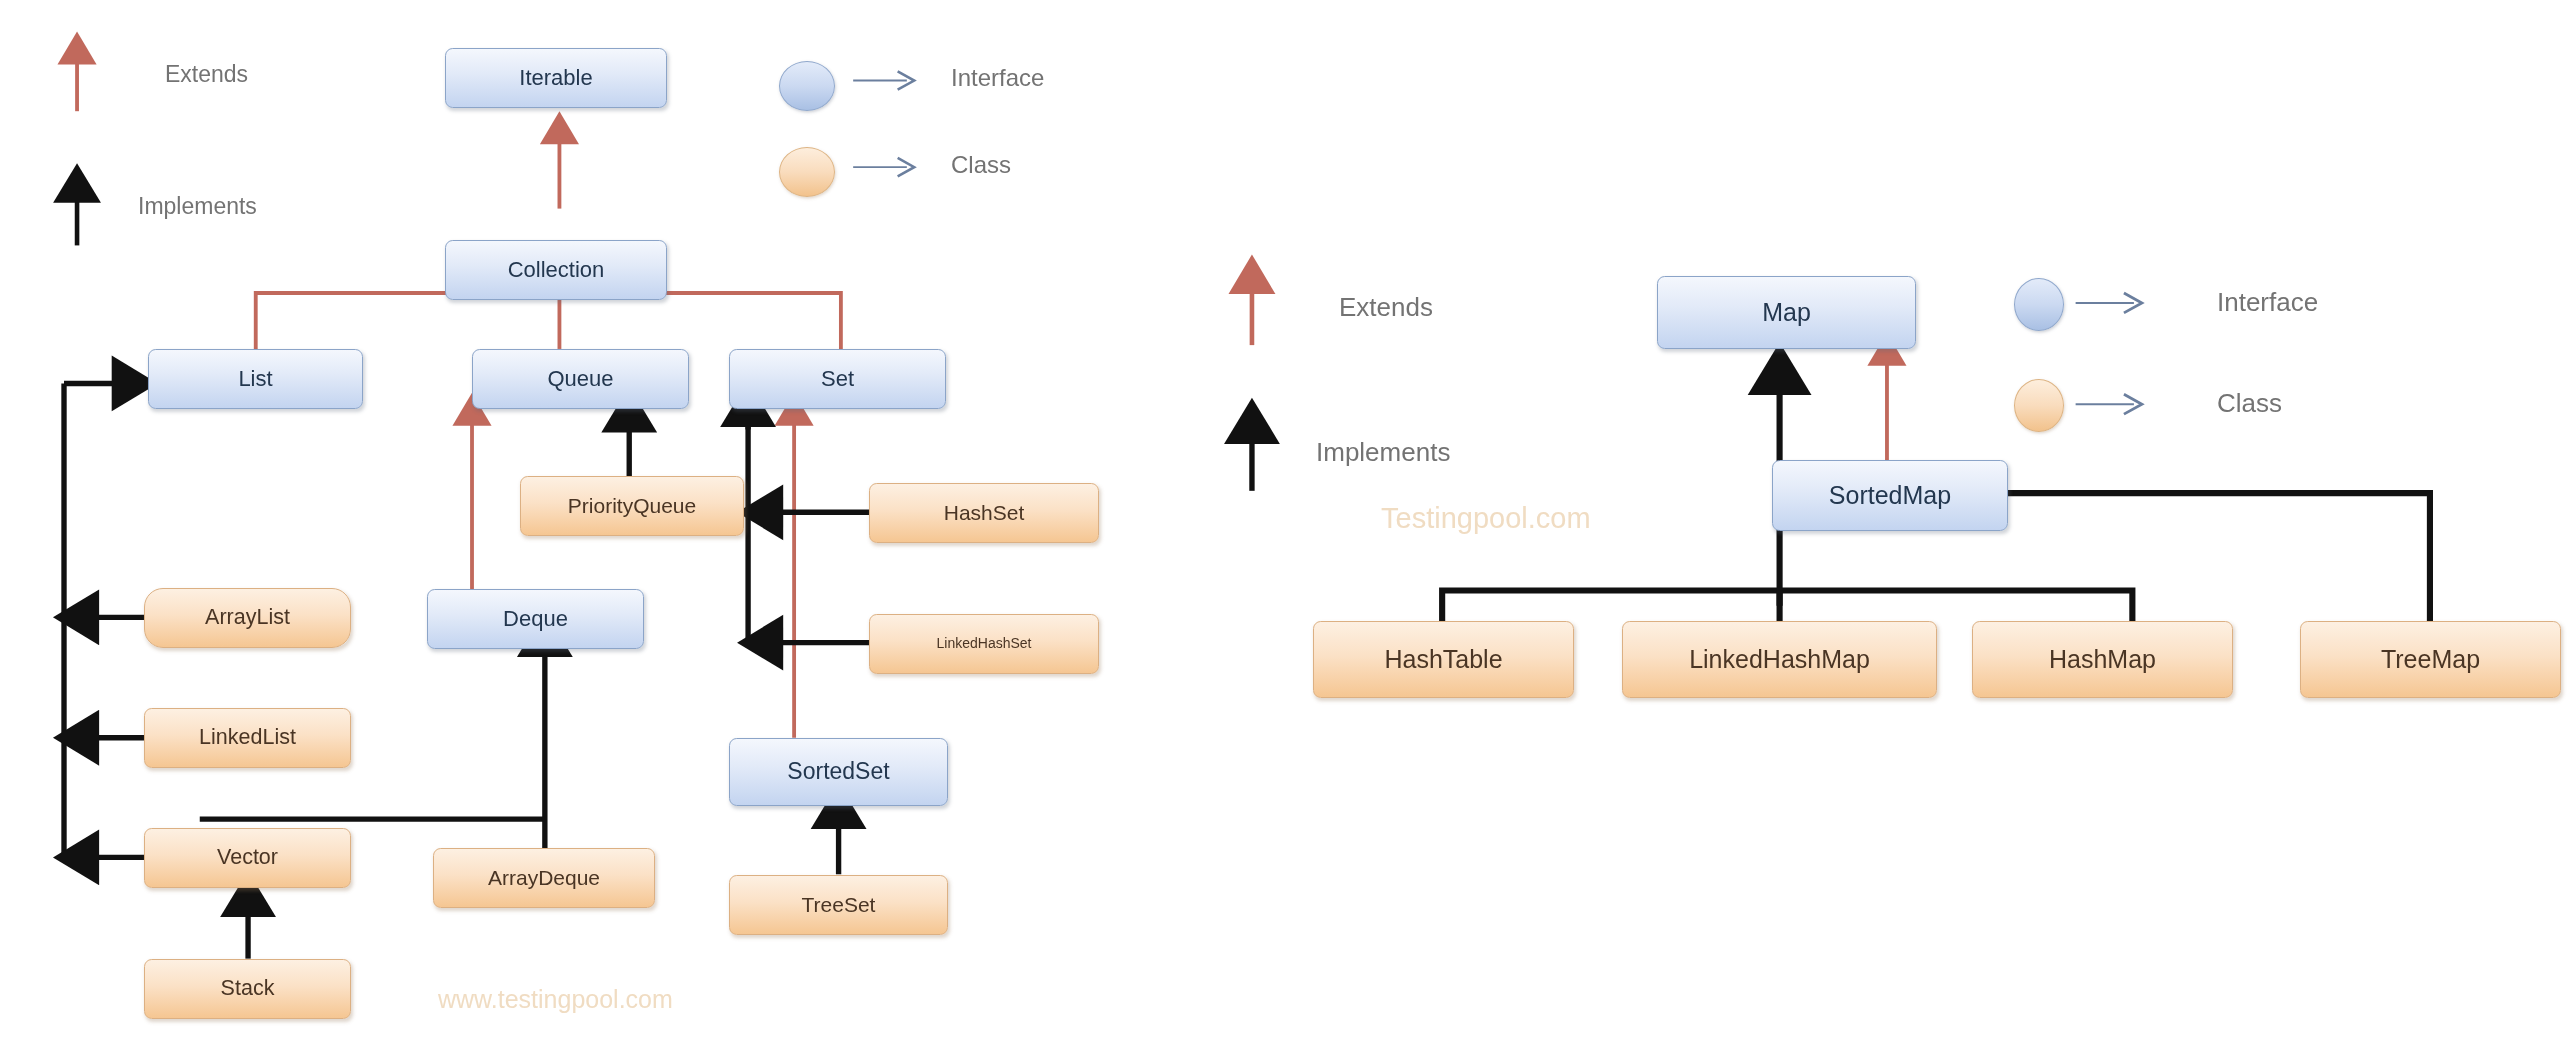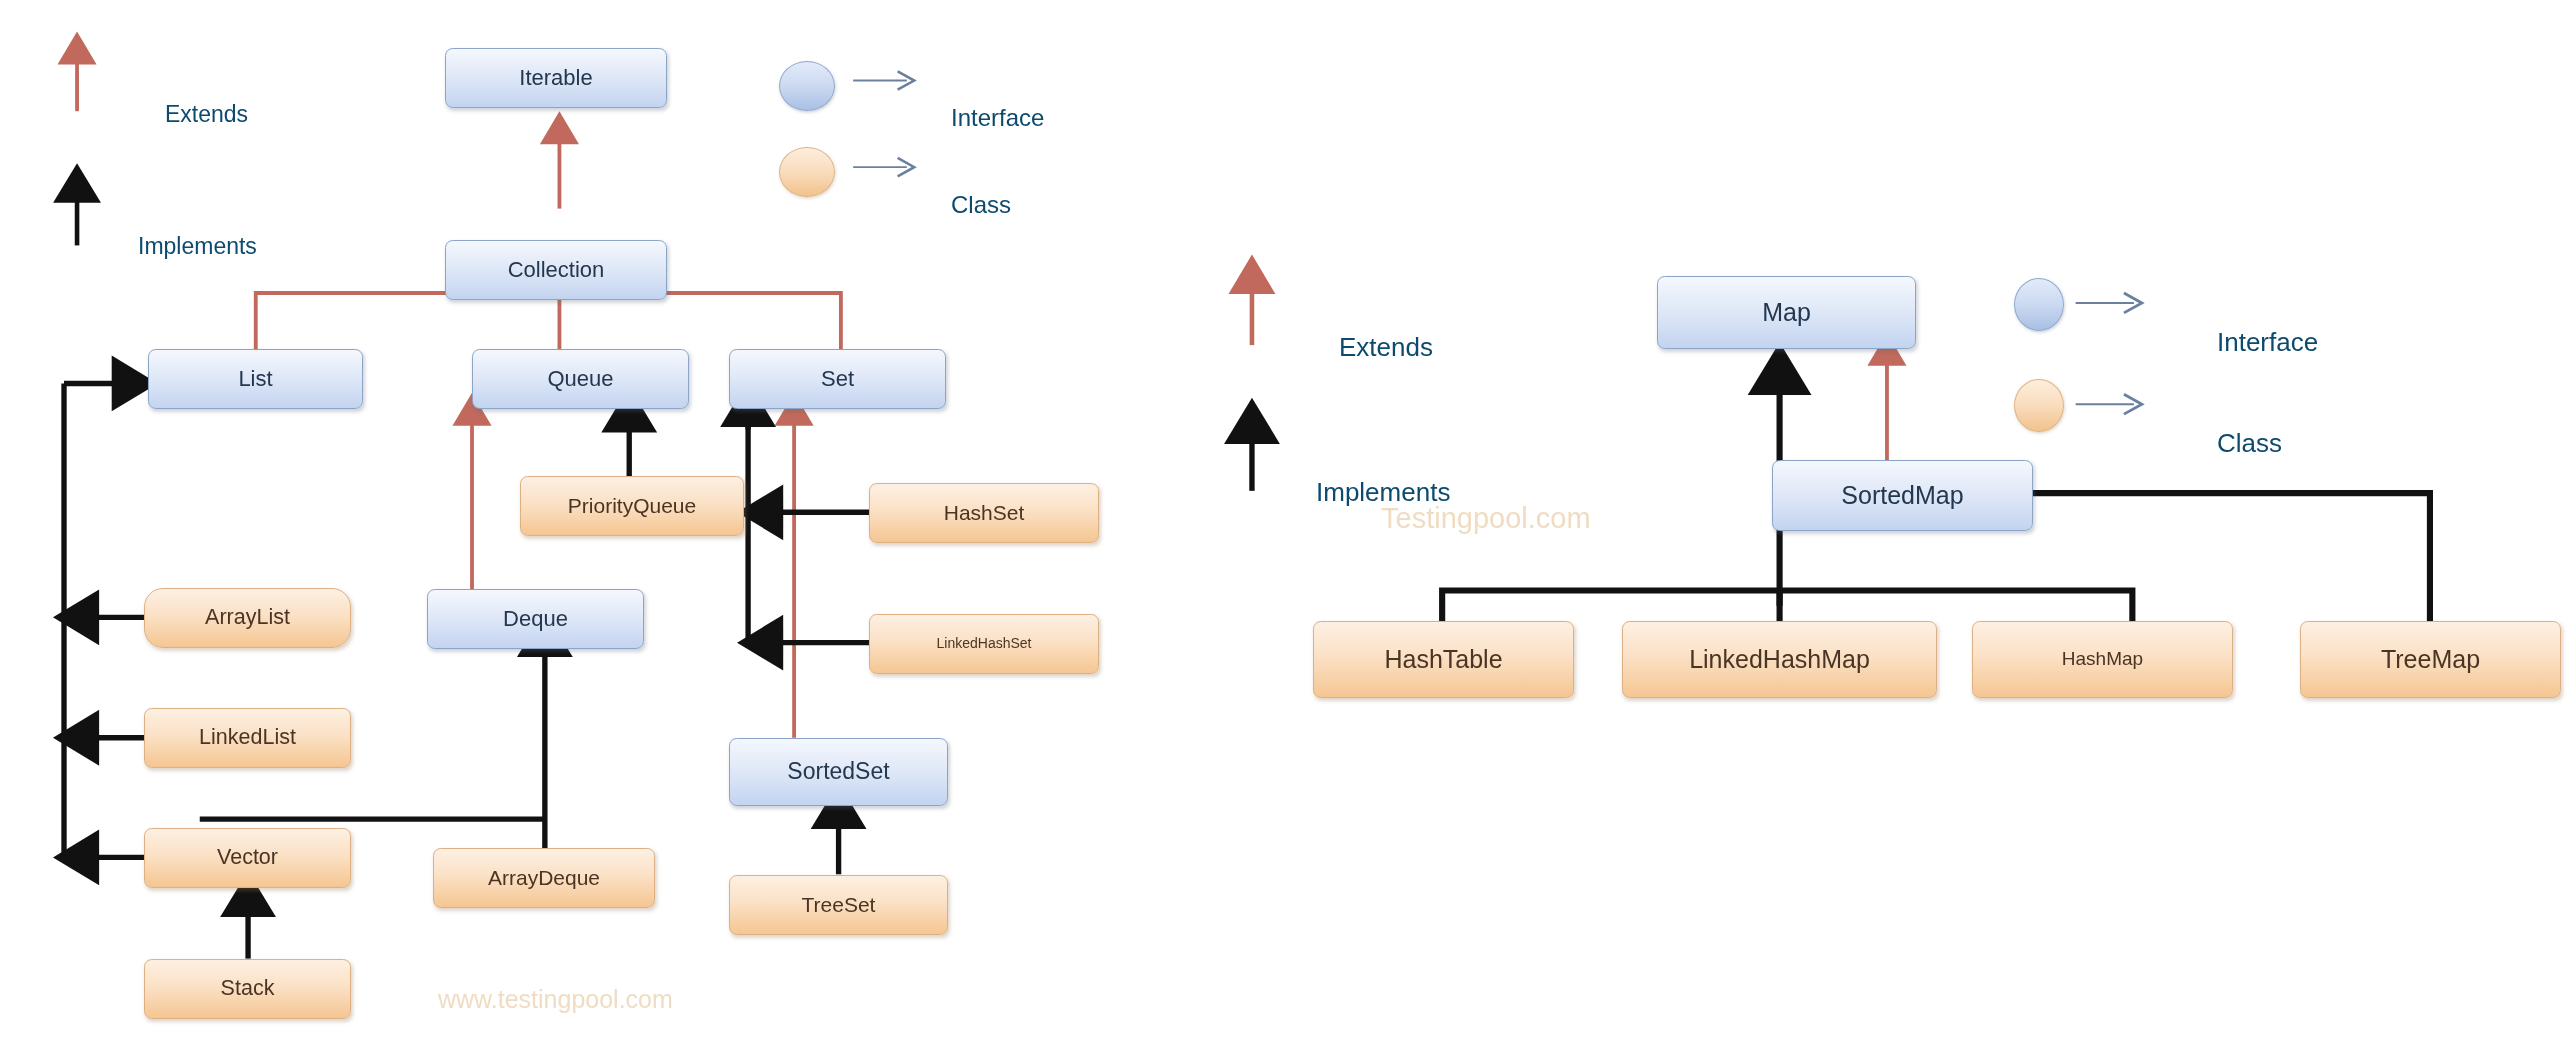--- a/index.html
+++ b/index.html
@@ -7,21 +7,21 @@
   #stage{position:relative;width:2576px;height:1043px;background:#fff;}
   svg.layer{position:absolute;left:0;top:0;width:2576px;height:1043px;}
   .node{position:absolute;box-sizing:border-box;display:flex;align-items:center;justify-content:center;
         border-radius:7.7px;text-align:center;line-height:1.1;color:#2b2b2b;}
   .iface{background:linear-gradient(to bottom,#f4f7fd 0%,#e2eaf8 42%,#c3d4f0 100%);
          border:1.2px solid #8ba4c8;color:#23374f;
          box-shadow:1.5px 2.3px 3.8px rgba(90,100,120,.28);}
   .klass{background:linear-gradient(to bottom,#fdf0e2 0%,#fbe1c6 45%,#f5c692 100%);
          border:1.2px solid #dcb083;color:#4a3524;
          box-shadow:1.5px 2.3px 3.8px rgba(150,120,90,.30);}
-  .legend-text{position:absolute;color:#0c4a6e;white-space:nowrap;margin-top:40px;}
+  .legend-text{position:absolute;color:#737373;white-space:nowrap;}
   .legend-dot{position:absolute;border-radius:50%;}
   .dot-iface{background:linear-gradient(to bottom,#e3ebf9 0%,#cbd9f1 50%,#a9c0e4 100%);border:1.2px solid #90a8cc;
              box-shadow:0.8px 1.5px 3.1px rgba(90,100,120,.30);}
   .dot-klass{background:linear-gradient(to bottom,#fdeedd 0%,#f9dcbd 50%,#f2c28c 100%);border:1.2px solid #ddb484;
              box-shadow:0.8px 1.5px 3.1px rgba(150,120,90,.30);}
   .watermark{position:absolute;color:#f0dcc2;white-space:nowrap;}
 </style>
 </head>
 <body>
 
@@ -147,23 +147,23 @@
   <div class="legend-text" style="left:1339px;top:292px;font-size:26px;">Extends</div>
   <div class="legend-text" style="left:1316px;top:437px;font-size:26px;">Implements</div>
 
   <div class="legend-dot dot-iface" style="left:2014px;top:278px;width:48px;height:51px;"></div>
   <div class="legend-text" style="left:2217px;top:287px;font-size:26px;">Interface</div>
 
   <div class="legend-dot dot-klass" style="left:2014px;top:379px;width:48px;height:51px;"></div>
   <div class="legend-text" style="left:2217px;top:388px;font-size:26px;">Class</div>
 
   <div class="node iface" style="left:1657px;top:276px;width:259px;height:73px;font-size:25px;">Map</div>
-  <div class="node iface" style="left:1772px;top:460px;width:261px;height:71px;font-size:25px;">SortedMap</div>
+  <div class="node iface" style="left:1772px;top:460px;width:236px;height:71px;font-size:25px;">SortedMap</div>
 
   <div class="node klass" style="left:1313px;top:621px;width:261px;height:77px;font-size:25px;">HashTable</div>
   <div class="node klass" style="left:1622px;top:621px;width:315px;height:77px;font-size:25px;">LinkedHashMap</div>
-  <div class="node klass" style="left:1972px;top:621px;width:261px;height:77px;font-size:19px;">HashMap</div>
+  <div class="node klass" style="left:1972px;top:621px;width:261px;height:77px;font-size:25px;">HashMap</div>
   <div class="node klass" style="left:2300px;top:621px;width:261px;height:77px;font-size:25px;">TreeMap</div>
 
   <div class="watermark" style="left:1381px;top:502px;font-size:29px;">Testingpool.com</div>
 
 </div>
 
 
 </body></html>

